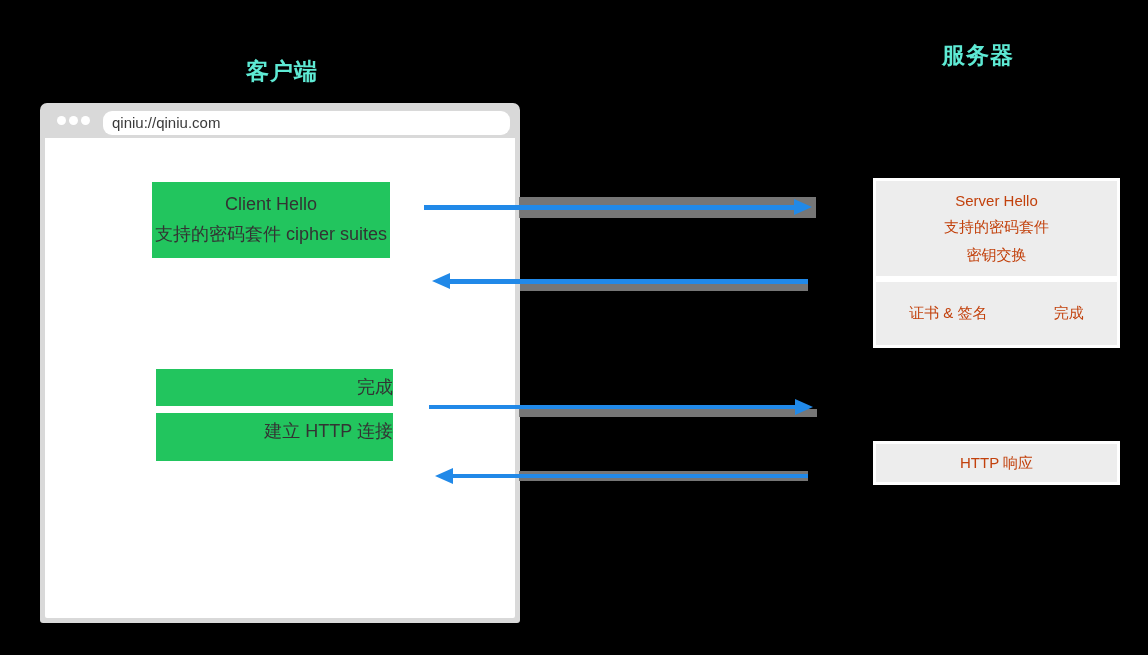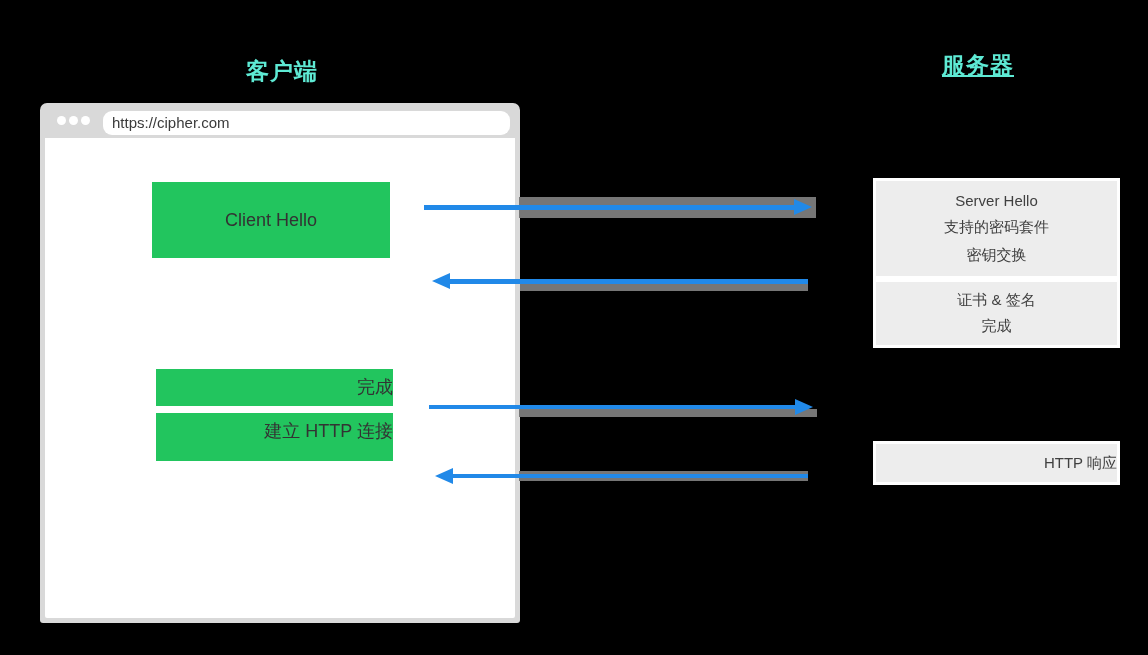--- a/index.html
+++ b/index.html
@@ -15,21 +15,21 @@
   
   .section-title {
     color: #5eead4;
     font-size: 23px;
     font-weight: 600;
     letter-spacing: 1px;
     text-align: center;
     width: 120px;
   }
   #client-title { left: 222px; top: 56px; }
-  #server-title { left: 918px; top: 50px; text-decoration: underline; }
+  #server-title { left: 918px; top: 40px; }
 
   
   #browser-window {
     left: 40px; top: 103px; width: 480px; height: 520px;
     background: #d9d9d9;
     border-radius: 7px 7px 3px 3px;
     box-shadow: 0 1px 3px rgba(0,0,0,0.5);
   }
   #browser-titlebar { left: 0; top: 0; width: 100%; height: 35px; }
   .traffic-dot {
@@ -72,42 +72,41 @@
   }
   #client-http-box {
     left: 156px; top: 413px; width: 237px; height: 48px;
     line-height: 36px;
   }
 
   
   .server-box {
     background: #ededed;
     border: 3px solid #ffffff;
-    color: #404040;
+    color: #c2410c;
     font-size: 15px;
     text-align: center;
     box-sizing: border-box;
     left: 873px; width: 247px;
   }
   #server-hello-box {
     top: 178px; height: 101px;
     display: flex; flex-direction: column;
     justify-content: space-around; align-items: center;
     padding: 6px 0;
   }
   #server-cert-box {
     top: 279px; height: 69px;
-    display: flex; flex-direction: column;
+    display: flex; flex-direction: row;
     justify-content: space-around; align-items: center;
     padding: 5px 0;
   }
   #server-response-box {
     top: 441px; height: 44px;
     line-height: 38px;
-    text-align: right;
   }
 
   
   .band { background: #767676; }
   .line { background: #2189e8; }
   .head-right {
     width: 0; height: 0;
     border-top: 8px solid transparent;
     border-bottom: 8px solid transparent;
     border-left: 18px solid #2189e8;
@@ -140,27 +139,28 @@
 <body>
 
 <div class="abs section-title" id="client-title">客户端</div>
 <div class="abs section-title" id="server-title">服务器</div>
 
 <div class="abs" id="browser-window">
   <div class="abs" id="browser-titlebar">
     <span class="abs traffic-dot" id="dot-1"></span>
     <span class="abs traffic-dot" id="dot-2"></span>
     <span class="abs traffic-dot" id="dot-3"></span>
-    <div class="abs" id="address-bar">https://cipher.com</div>
+    <div class="abs" id="address-bar">qiniu://qiniu.com</div>
   </div>
   <div class="abs" id="browser-content"></div>
 </div>
 
 <div class="abs client-box" id="client-hello-box">
   <div>Client Hello</div>
+  <div>支持的密码套件 cipher suites</div>
 </div>
 <div class="abs client-box" id="client-finished-box">完成</div>
 <div class="abs client-box" id="client-http-box">建立 HTTP 连接</div>
 
 <div class="abs server-box" id="server-hello-box">
   <div>Server Hello</div>
   <div>支持的密码套件</div>
   <div>密钥交换</div>
 </div>
 <div class="abs server-box" id="server-cert-box">

